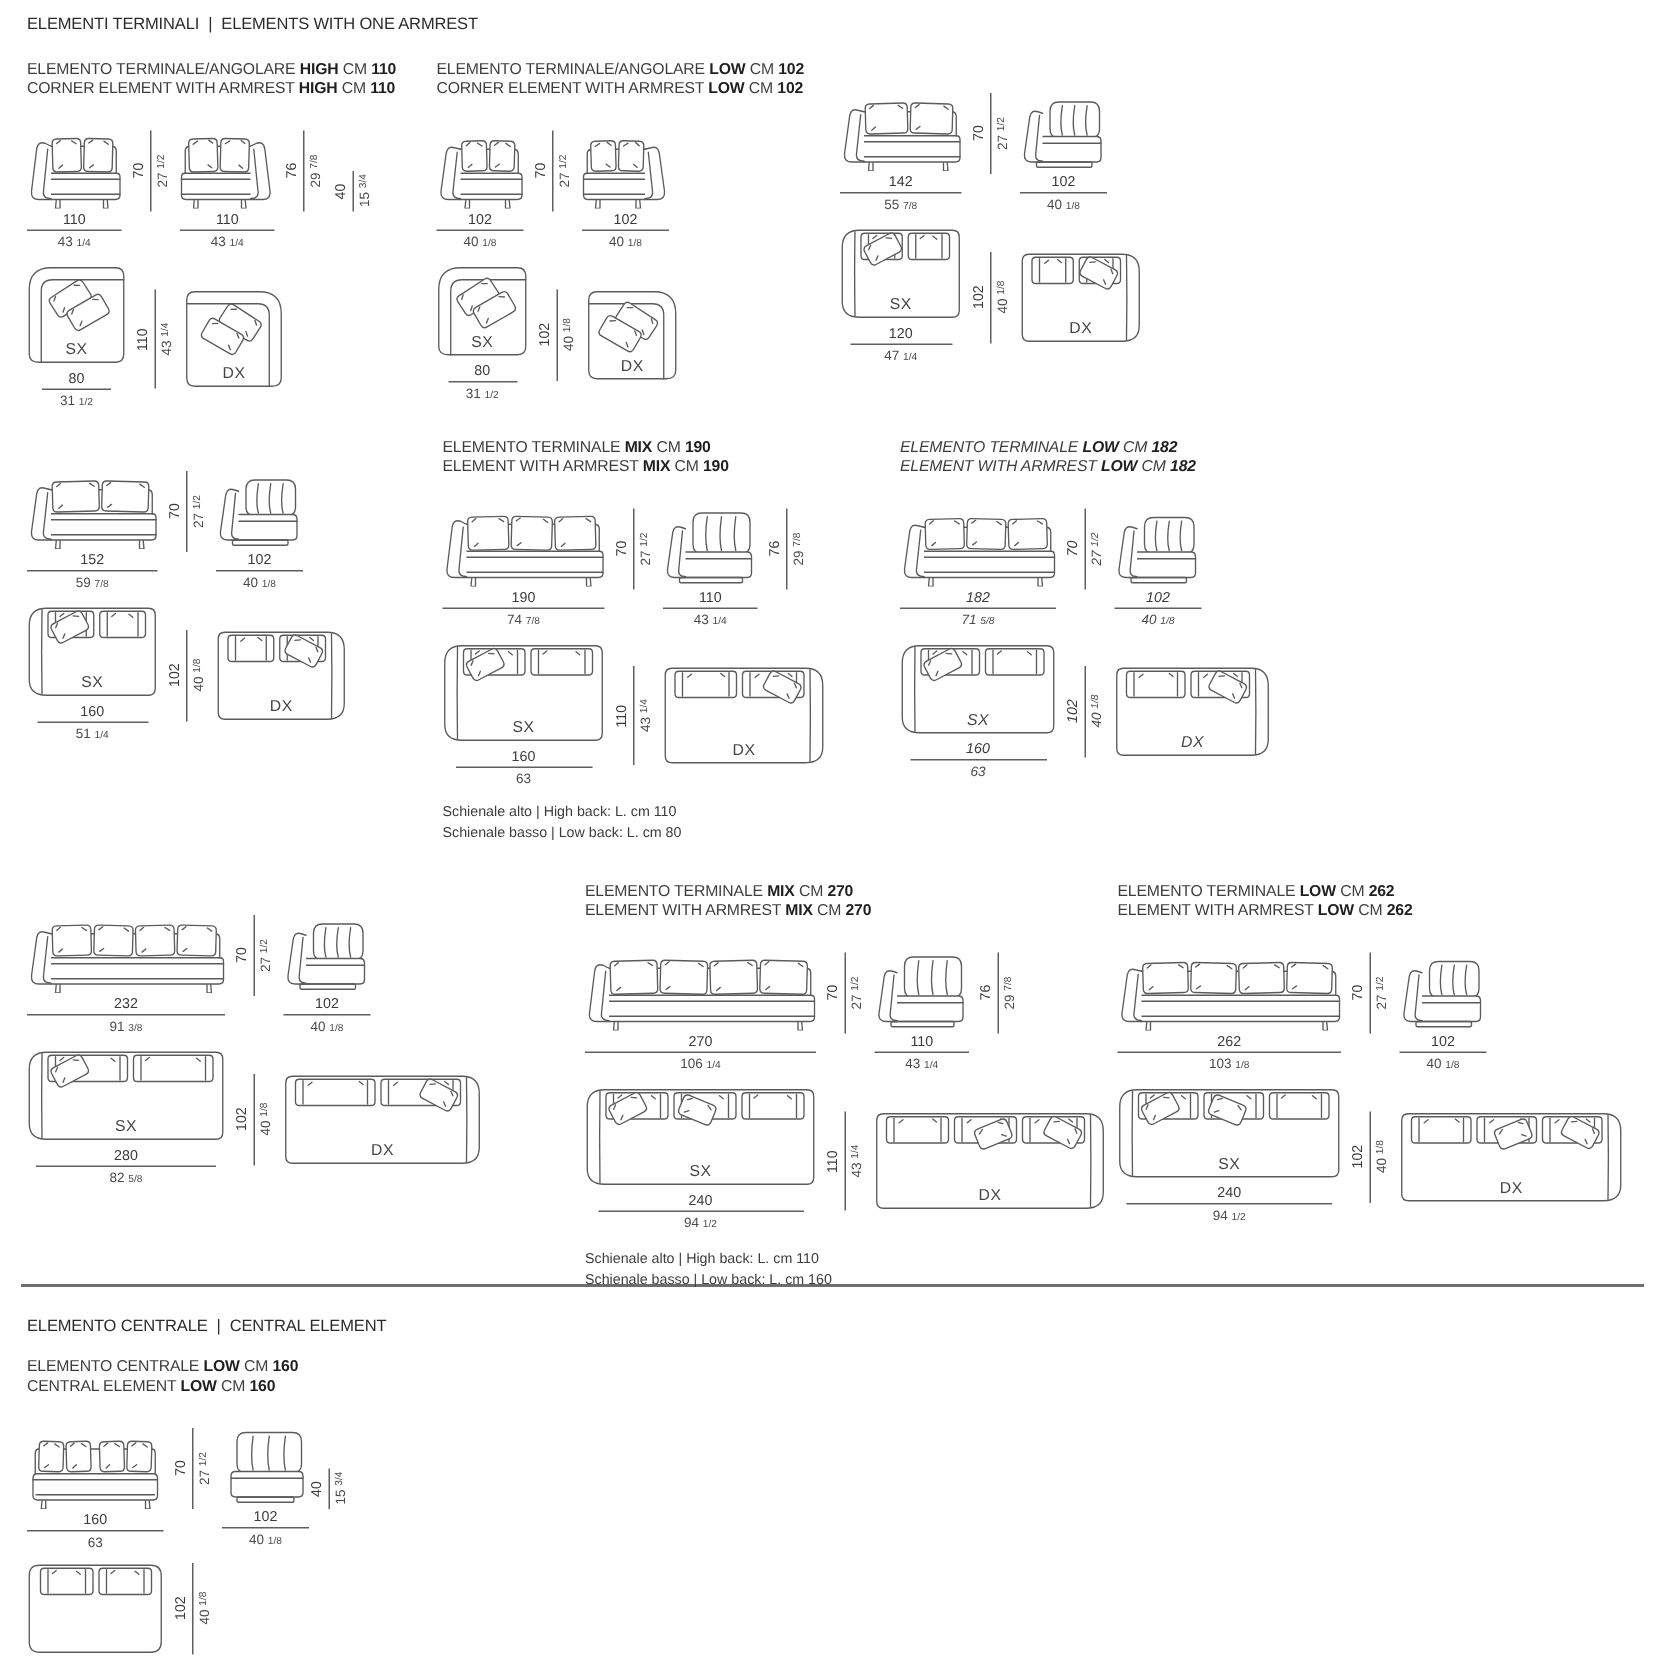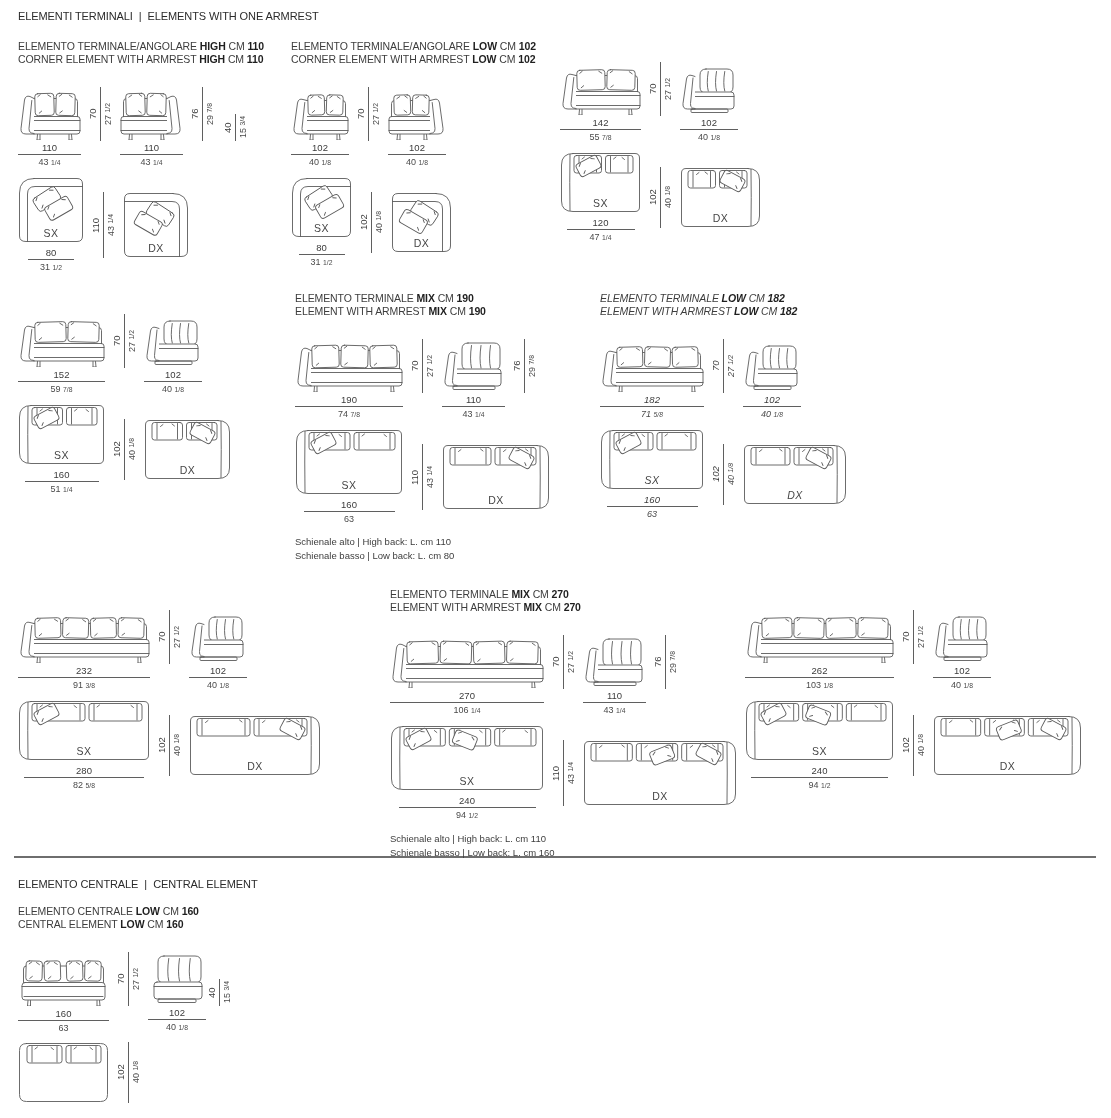--- a/index.html
+++ b/index.html
@@ -1007,20 +1007,24 @@
               </g>
             </svg></div>
       </div>
     </div>
     <div class="notes">
       <div class="note">Schienale alto | High back: L. cm 110</div>
       <div class="note">Schienale basso | Low back: L. cm 160</div>
     </div>
   </div>
     <div class="spec" style="left: 745px; top: 588px;">
+    <div>
+      <div class="t"><span>ELEMENTO TERMINALE</span> <b>LOW</b> <span>CM</span> <b>262</b></div>
+      <div class="t"><span>ELEMENT WITH ARMREST</span> <b>LOW</b> <span>CM</span> <b>262</b></div>
+    </div>
     <div class="front-row">
       <div class="dcol">
         <div class="svgbox f1"><svg width="149" height="52" viewBox="0 0 149 52">
               <g>
                 <path d="M16,46 L145,46 Q148,46 148,43 L148,31 Q148,28.5 145.5,28.5" fill="none" stroke="#5b5b5b" stroke-width="0.9" stroke-linejoin="round" stroke-linecap="round"></path>
                 <path d="M13,28.5 L145.5,28.5" fill="none" stroke="#5b5b5b" stroke-width="0.9" stroke-linejoin="round" stroke-linecap="round"></path>
                 <path d="M12,32.5 L148,32.5" fill="none" stroke="#5b5b5b" stroke-width="0.9" stroke-linejoin="round" stroke-linecap="round"></path>
                 <path d="M14,42.5 L148,42.5" fill="none" stroke="#5b5b5b" stroke-width="0.9" stroke-linejoin="round" stroke-linecap="round"></path>
                 <path d="M14,12.5 L142,12.5 Q145.5,12.5 145.5,15.5 L145.5,28.5" fill="none" stroke="#5b5b5b" stroke-width="0.9" stroke-linejoin="round" stroke-linecap="round"></path>
                 <path d="M16,46 L8,46 Q2.5,46 3,40.5 L6.5,15 Q7.5,10 12,11.5 L16,12.5" fill="#fff" stroke="#5b5b5b" stroke-width="0.9" stroke-linejoin="round" stroke-linecap="round"></path>

